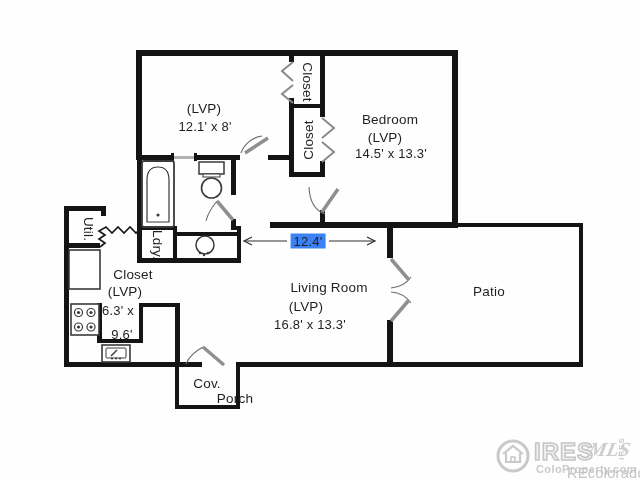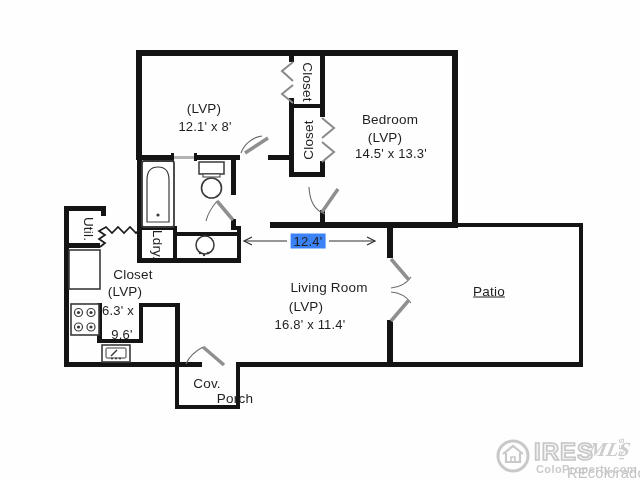--- a/index.html
+++ b/index.html
@@ -183,23 +183,23 @@
   <div class="lbl rot90" style="left:88px;top:229px;">Util.</div>
   <div class="lbl rot90" style="left:157px;top:245px;">Ldry.</div>
 
   <div class="lbl" style="left:133px;top:274px;">Closet</div>
   <div class="lbl" style="left:125px;top:291px;">(LVP)</div>
   <div class="lbl dim" style="left:118px;top:310px;">6.3' x</div>
   <div class="lbl dim" style="left:122px;top:326px;margin-top:8px;">9.6'</div>
 
   <div class="lbl" style="left:329px;top:287px;">Living Room</div>
   <div class="lbl" style="left:306px;top:306px;">(LVP)</div>
-  <div class="lbl dim" style="left:310px;top:324px;">16.8' x 11.4'</div>
-
-  <div class="lbl" style="left:489px;top:291px;text-decoration:underline;">Patio</div>
+  <div class="lbl dim" style="left:310px;top:324px;">16.8' x 13.3'</div>
+
+  <div class="lbl" style="left:489px;top:291px;">Patio</div>
 
   <div class="lbl dim dimlabel" style="left:308px;top:241px;">12.4'</div>
 
   <div class="lbl" style="left:207px;top:383px;">Cov.</div>
   <div class="lbl" style="left:207px;top:398px;margin-left:28px;">Porch</div>
 
   <div class="wm wm-ires">IRES</div>
   <div class="wm wm-mls">MLS</div>
   <div class="wm wm-site">ColoProperty.com</div>
   <div class="wm wm-vert">IRES</div>

